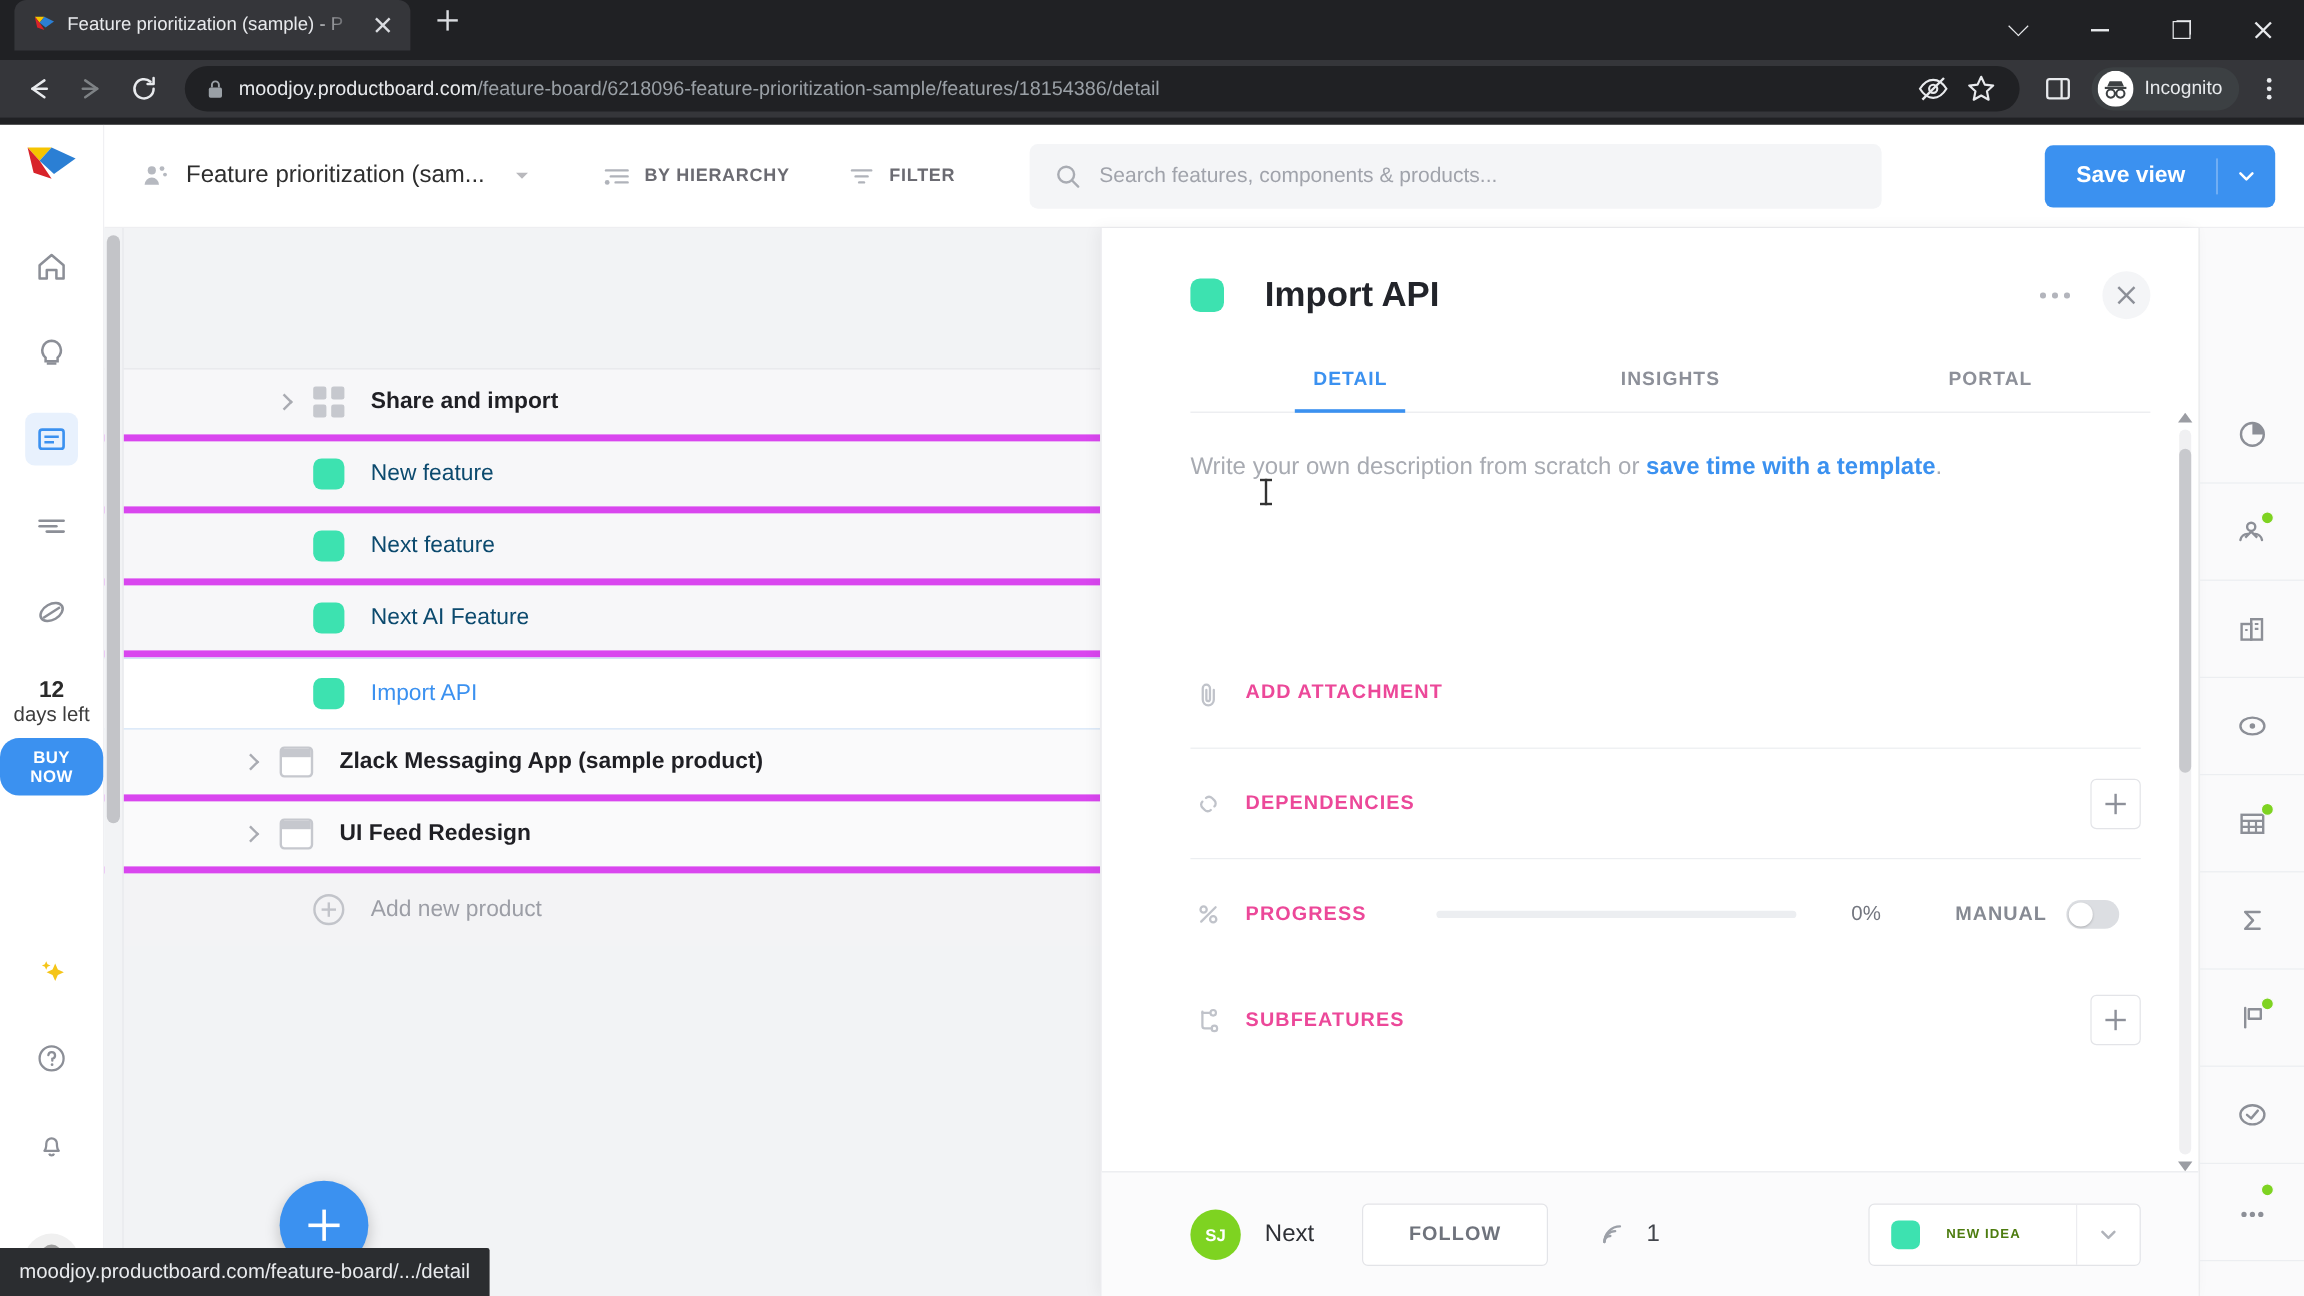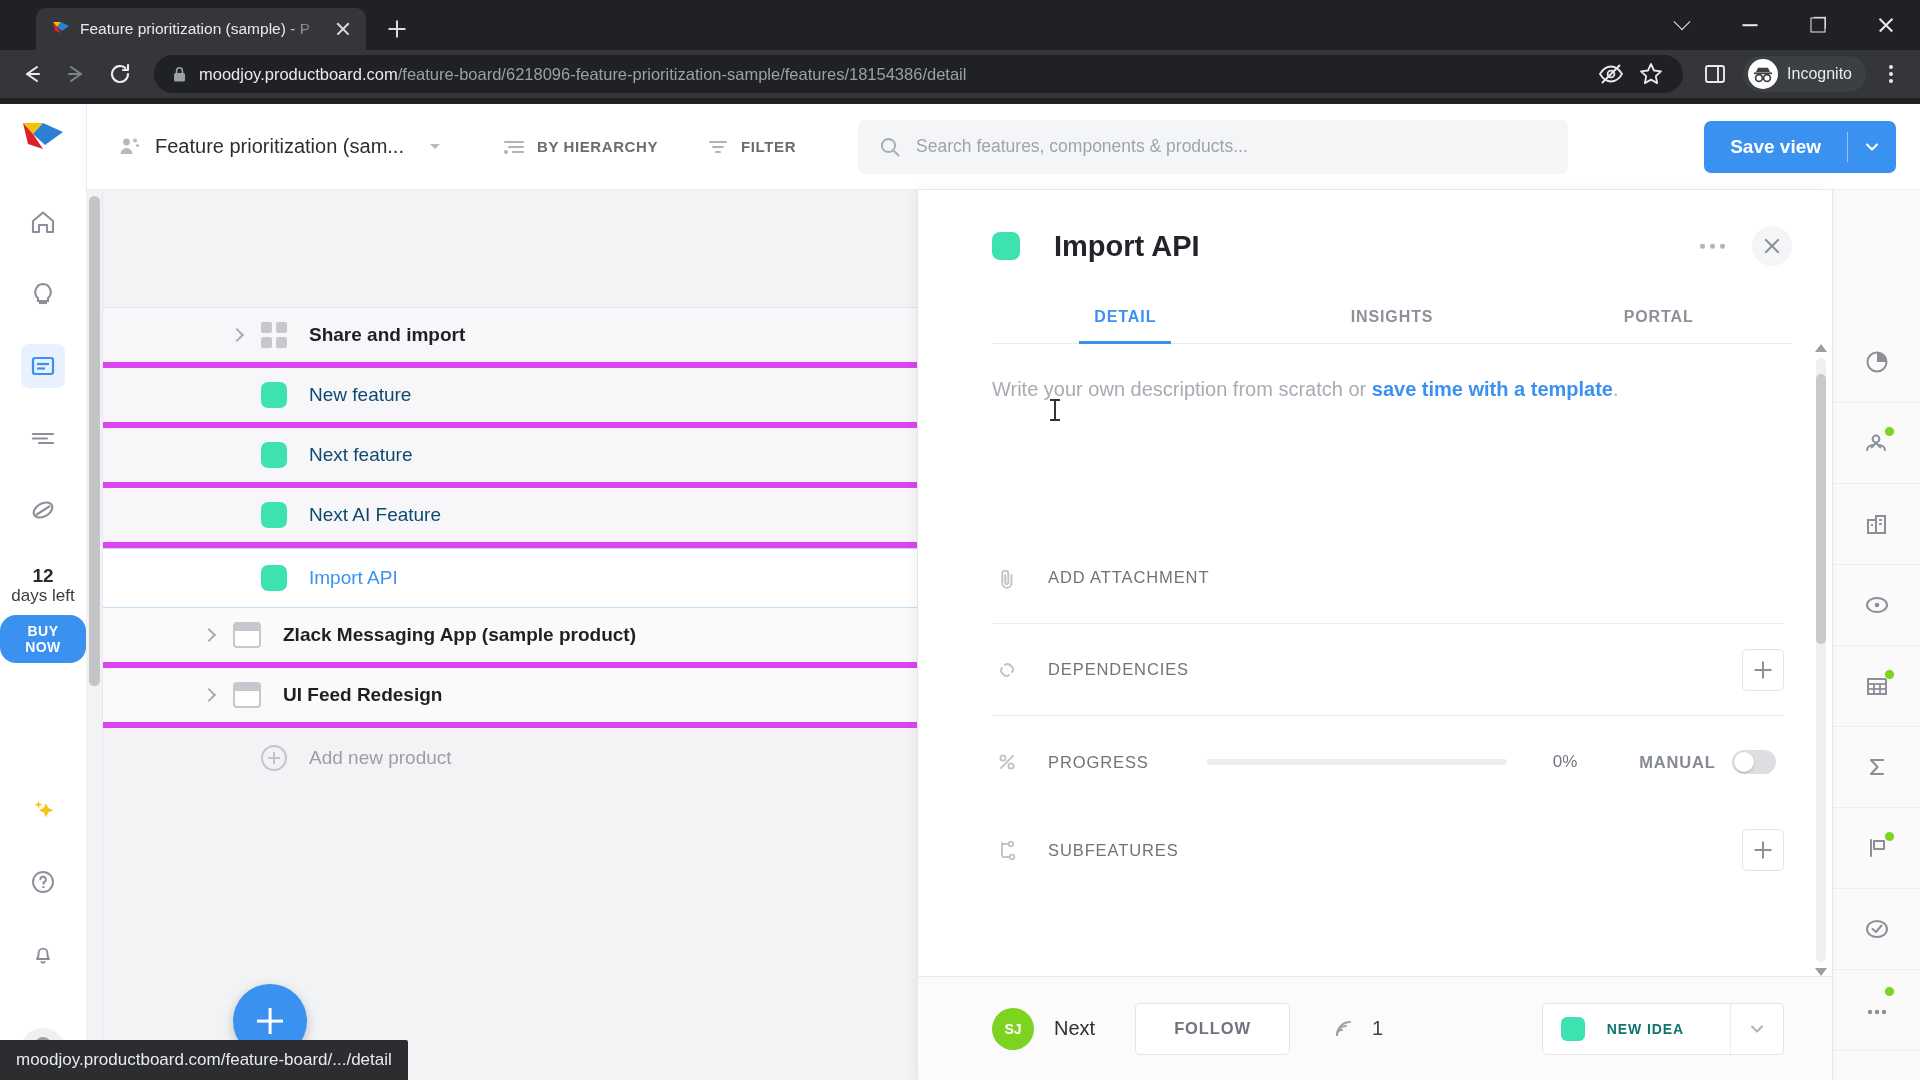--- a/index.html
+++ b/index.html
@@ -8,21 +8,21 @@
     overflow: hidden;
     font-family: "Liberation Sans", sans-serif;
     background: #fff;
   }
 
   
   .browser { width: 1920px; height: 1080px; position: relative; background: #202124; }
 
   .tabstrip {
     height: 50px; background: #202124;
-    display: flex; align-items: flex-end; position: relative; margin-left: 36px;
+    display: flex; align-items: flex-start; padding-left: 12px; position: relative;
   }
   .tab {
     display: flex; align-items: center; gap: 10px;
     height: 42px; min-width: 330px; max-width: 330px;
     background: #35363a; border-radius: 10px 10px 0 0;
     padding: 0 12px 0 16px; position: relative;
   }
   .tab-favicon { width: 18px; height: 18px; flex: none; position: relative; }
   .tab-title {
     color: #e8eaed; font-size: 15.5px; white-space: nowrap;
@@ -299,21 +299,21 @@
   .caret-text:before { top: 0; }
   .caret-text:after { bottom: 0; }
 
   .drow {
     display: flex; align-items: center; margin: 0 48px 0 74px; height: 92px; gap: 0;
     border-bottom: 1px solid #eceef1;
   }
   .drow.nb { border-bottom: none; }
   .drow-icon { width: 30px; flex: none; display: flex; align-items: center; justify-content: center; }
   .drow-label {
-    font-size: 16.5px; font-weight: normal; letter-spacing: .9px; color: #737373; margin-left: 26px; white-space: nowrap;
+    font-size: 16.5px; font-weight: bold; letter-spacing: .9px; color: #ec4899; margin-left: 16px; white-space: nowrap;
   }
   .drow-right { margin-left: auto; display: flex; align-items: center; gap: 0; }
   .add-sq {
     width: 42px; height: 42px; border: 1px solid #e3e4e8; border-radius: 5px; position: relative; cursor: pointer; background:#fff;
   }
   .add-sq:before, .add-sq:after {
     content: ""; position: absolute; left: 50%; top: 50%; background: #8d9099; transform: translate(-50%,-50%);
   }
   .add-sq:before { width: 17px; height: 2px; }
   .add-sq:after { width: 2px; height: 17px; }
@@ -342,21 +342,21 @@
     padding: 0 38px; font-size: 16.5px; font-weight: bold; letter-spacing: .9px; color: #6f737c; cursor: pointer;
     font-family: "Liberation Sans", sans-serif;
   }
   .insight-cnt { display: flex; align-items: center; gap: 14px; margin-left: 42px; cursor: pointer; }
   .insight-num { font-size: 20px; color: #42454c; }
   .status-sel {
     margin-left: auto; display: flex; align-items: center; height: 52px;
     border: 1px solid #e3e4e8; border-radius: 5px; background: #fff; cursor: pointer;
   }
   .status-sw { width: 24px; height: 24px; border-radius: 6px; margin: 0 22px 0 18px; flex: none; }
-  .status-lbl { font-size: 14px; font-weight: bold; letter-spacing: .9px; color: #0f766e; padding-right: 46px; }
+  .status-lbl { font-size: 11px; font-weight: bold; letter-spacing: .9px; color: #4d7c0f; padding-right: 46px; }
   .status-div { width: 1px; align-self: stretch; background: #ececf0; }
   .status-caret { width: 52px; display: flex; align-items: center; justify-content: center; }
 
   
   .rrail {
     width: 88px; flex: none; background: #fafafb; border-left: 1px solid #e8e9ec;
     display: flex; flex-direction: column; padding-top: 132px;
   }
   .rrail-item {
     height: 81px; display: flex; align-items: center; justify-content: center;

